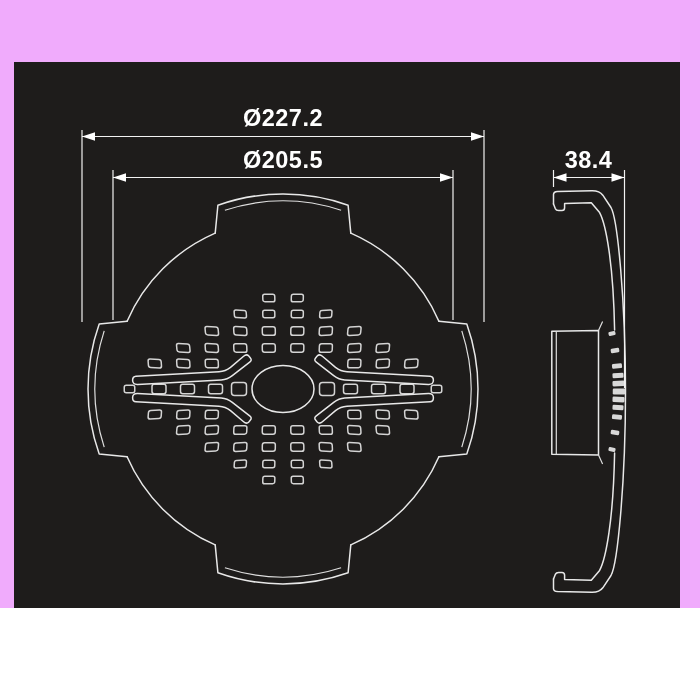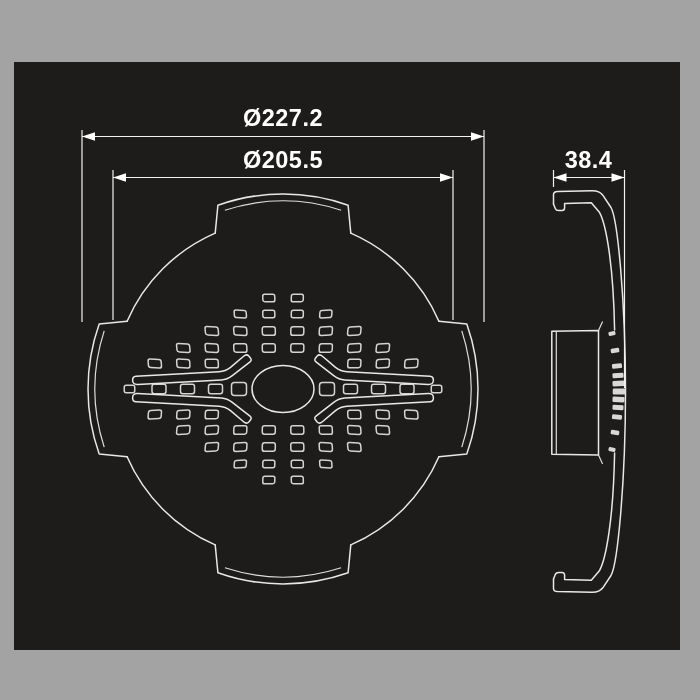--- a/index.html
+++ b/index.html
@@ -1,16 +1,16 @@
 <!DOCTYPE html>
 <html><head>
 <meta charset="utf-8">
 <style>
   html,body{margin:0;padding:0;background:#ffffff;}
-  .page{position:relative;width:700px;height:700px;background:#a3a3a3;overflow:hidden;
+  .page{position:relative;width:700px;height:608px;background:#f0abfc;overflow:hidden;
         font-family:"Liberation Sans",sans-serif;}
   svg{display:block;}
   .ln{stroke:#e8e8e8;stroke-width:1.5;fill:none;stroke-linejoin:round;stroke-linecap:round;}
   .thin{stroke:#dedede;stroke-width:1.2;fill:none;}
   .slot{stroke:#d4d4d4;stroke-width:1.5;fill:none;}
   .dim{stroke:#f2f2f2;stroke-width:1.2;fill:none;stroke-linecap:butt;}
   .arr{fill:#ffffff;stroke:none;}
   .mark{fill:#d8d8d8;stroke:none;}
   .dimtext{font-family:"Liberation Sans",sans-serif;font-weight:bold;font-size:23.5px;
            fill:#ffffff;text-anchor:middle;letter-spacing:0.5px;}

